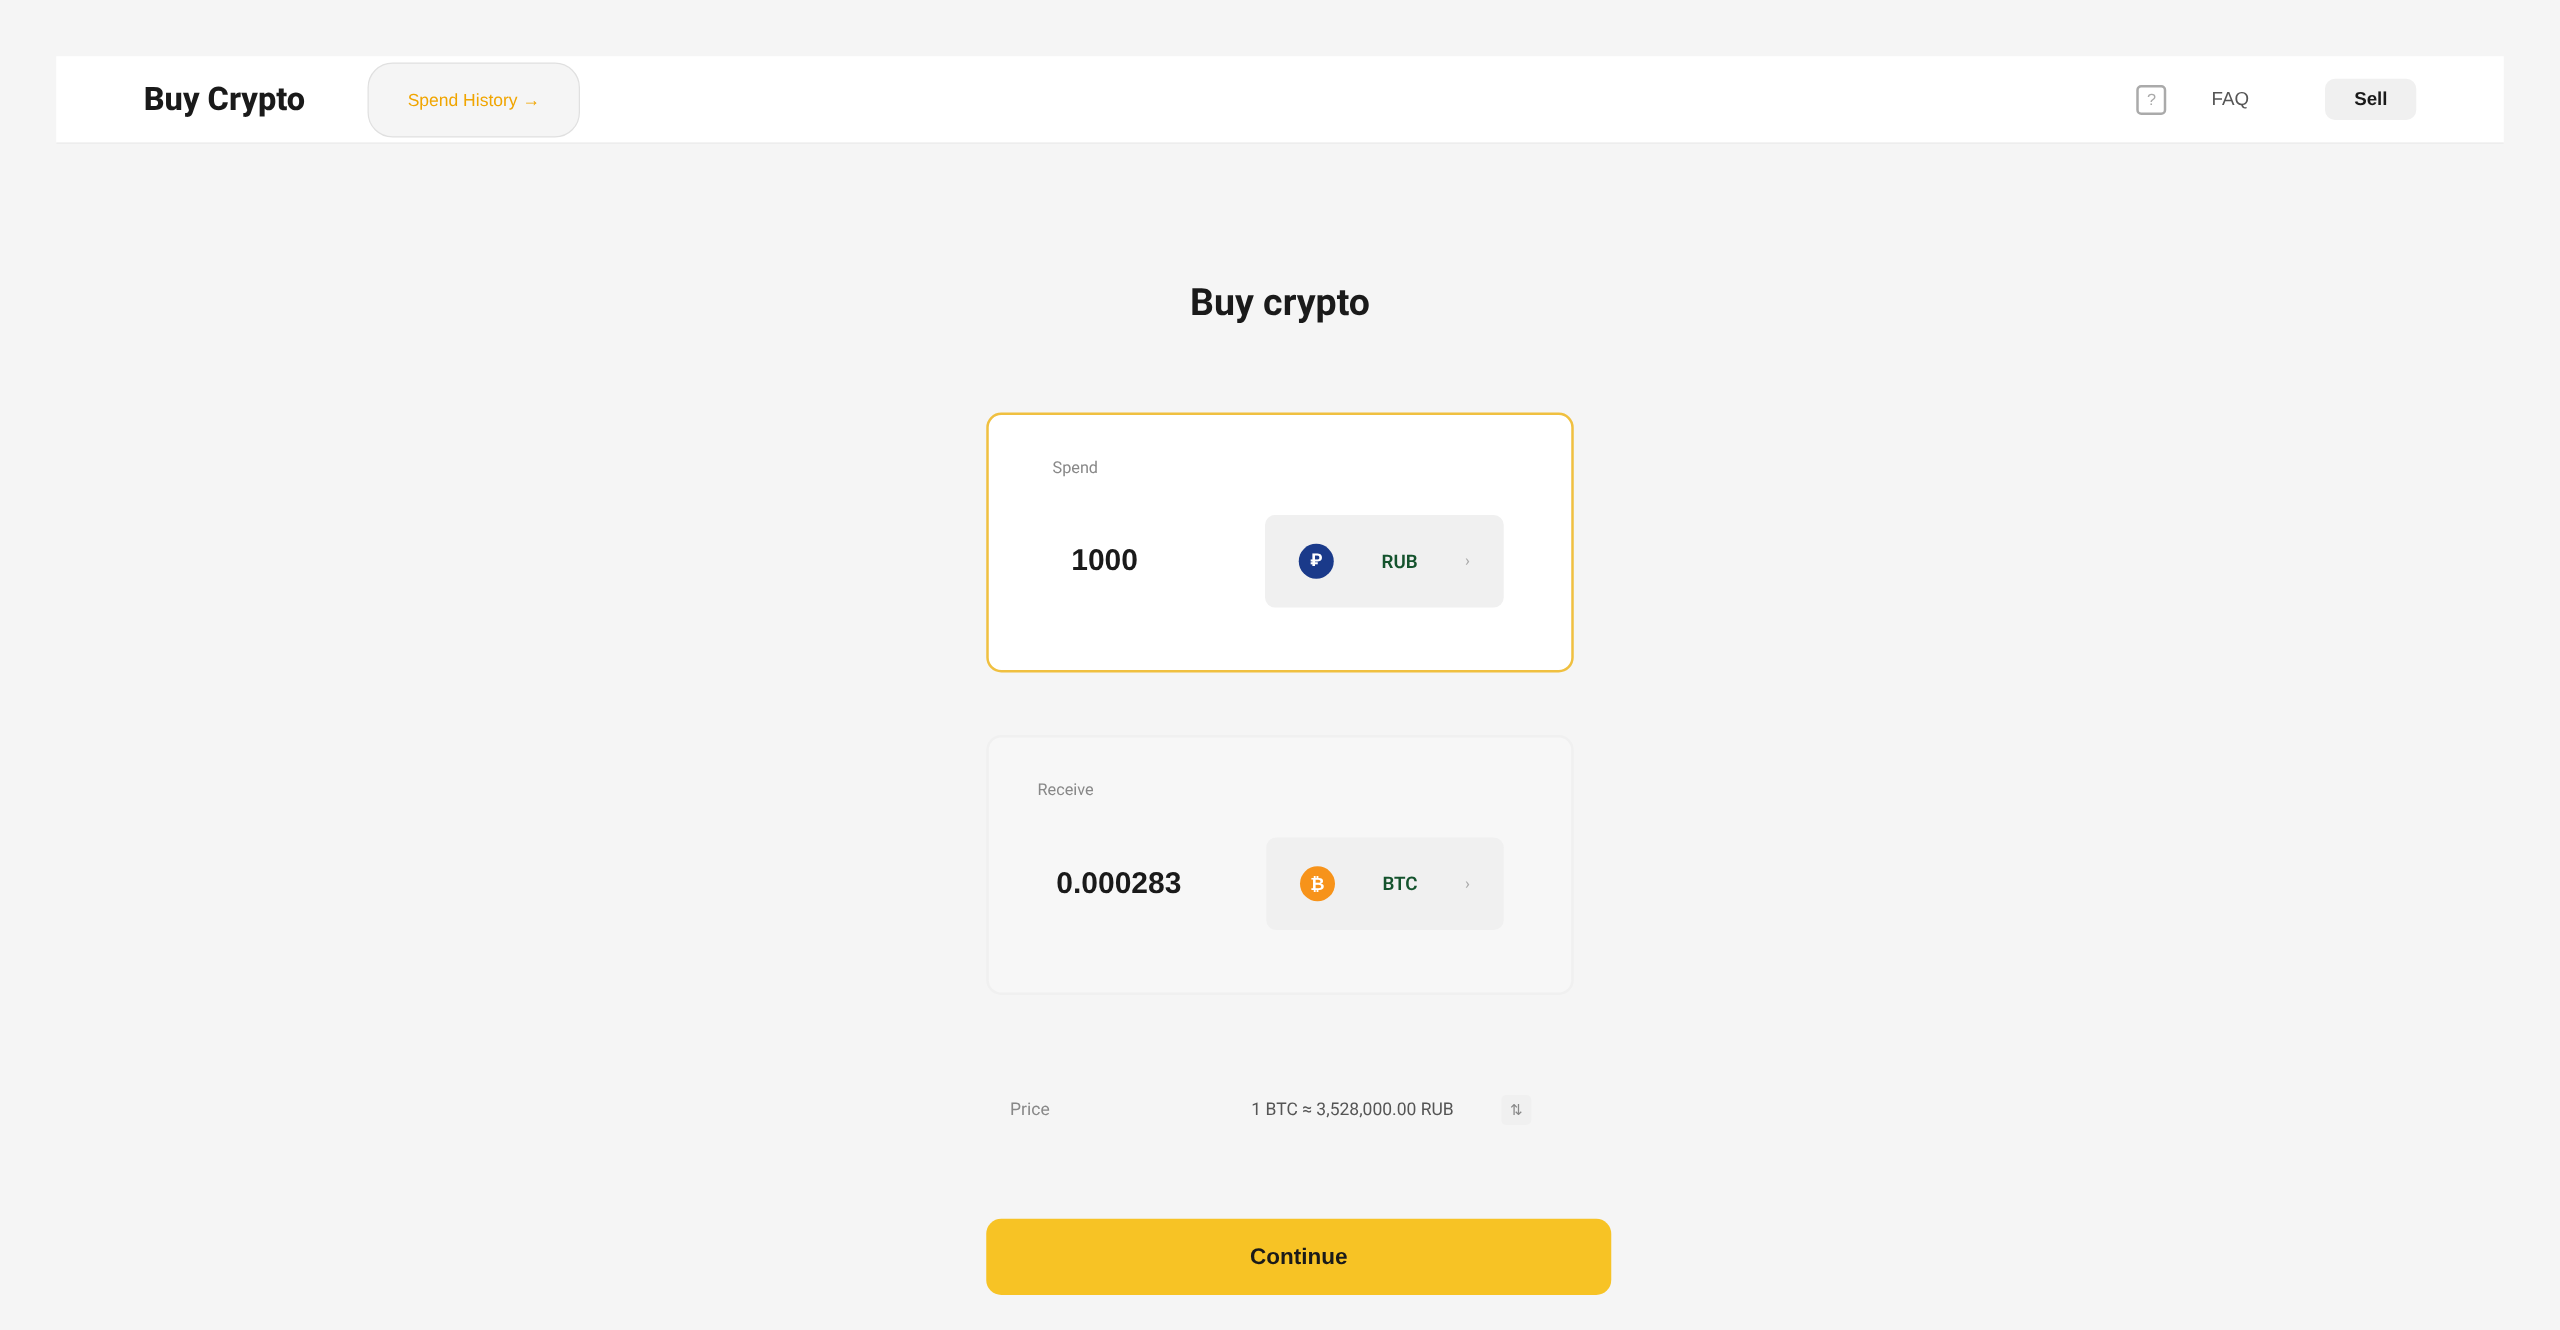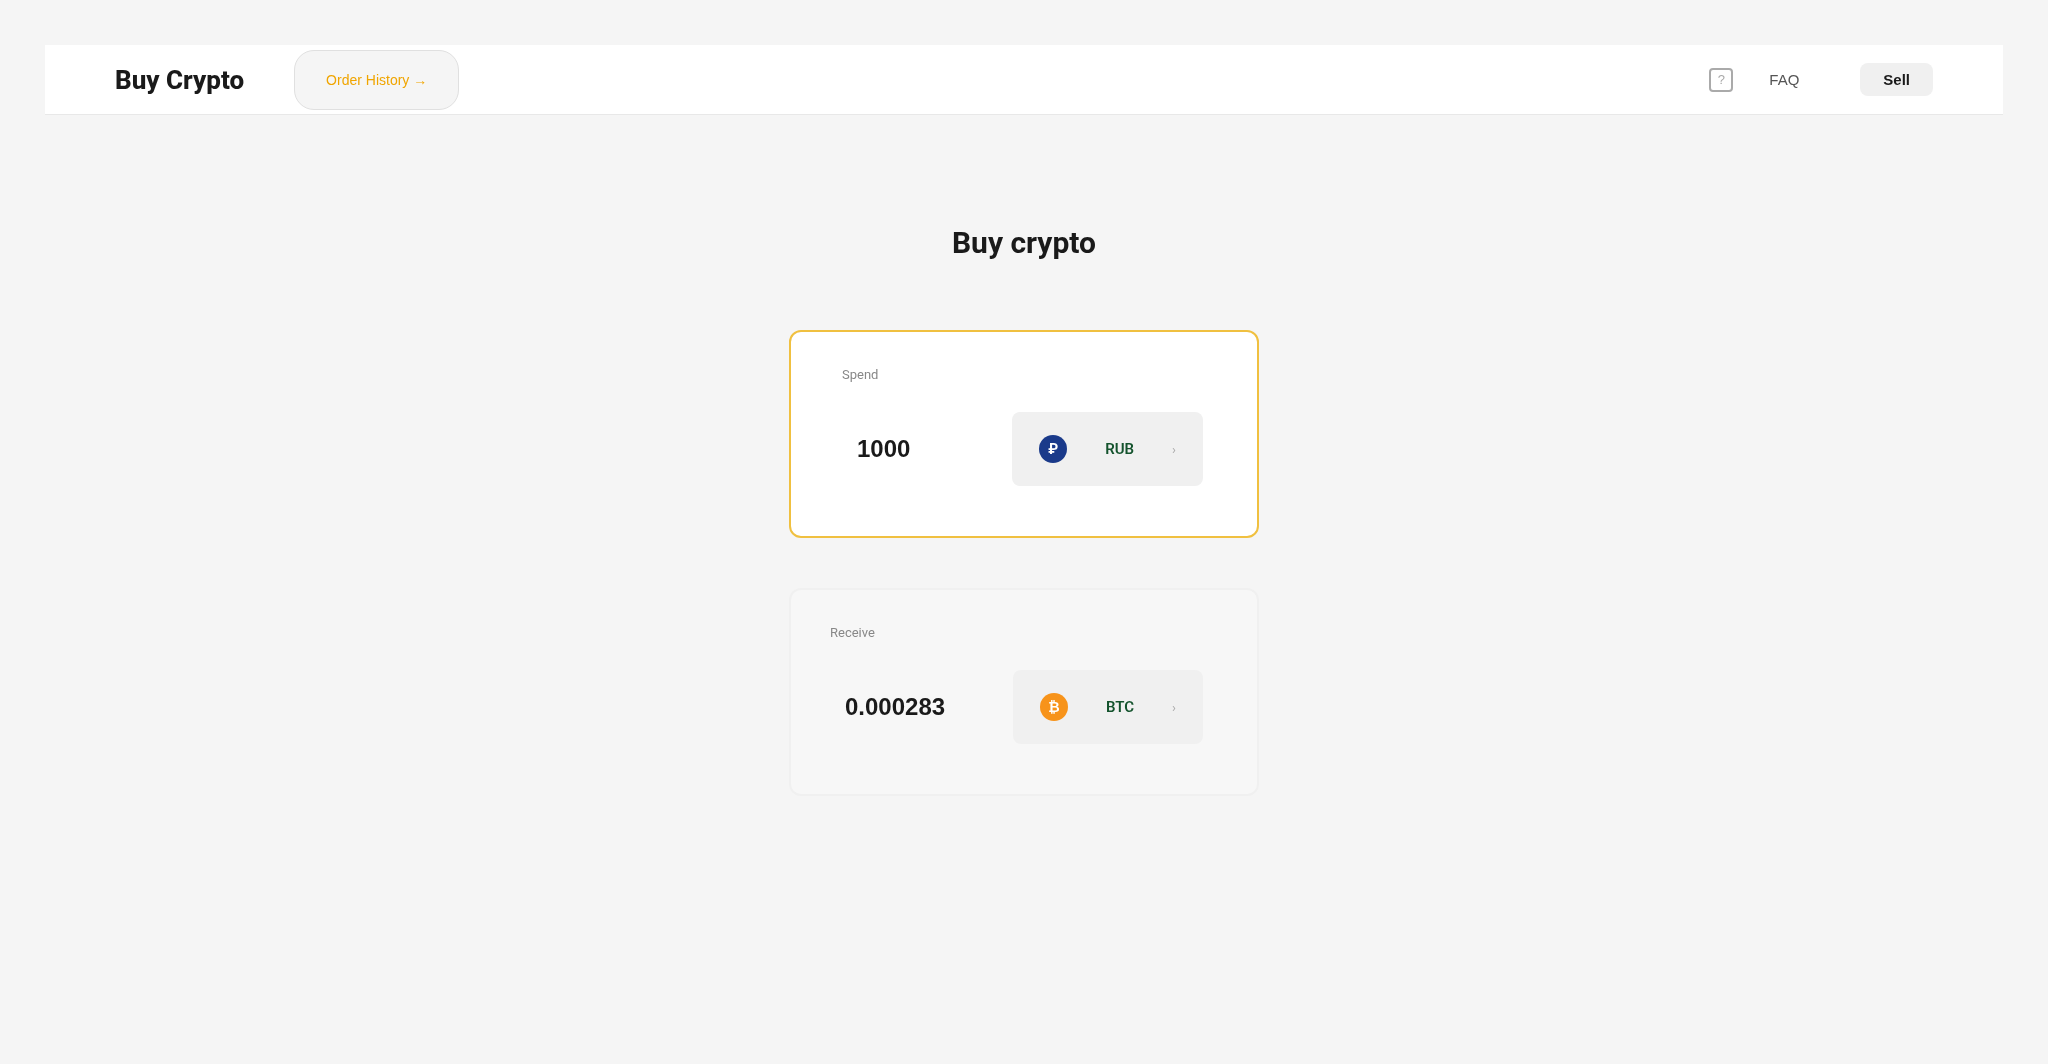--- a/index.html
+++ b/index.html
@@ -242,21 +242,21 @@
       margin-top: 10px;
     }
   </style>
 </head>
 <body>
 
 <header class="header">
   <div class="header-left">
     <span class="header-title">Buy Crypto</span>
     <button class="order-history-btn">
-      <span>Order History →</span>
+      <span>Spend History →</span>
     </button>
   </div>
   <div class="header-right">
     <button class="faq-btn">
       <div class="faq-icon">?</div>
       <span>FAQ</span>
     </button>
     <button class="sell-btn">
       <span>Sell</span>
     </button>
@@ -289,16 +289,26 @@
         <div class="currency-selector">
           <div class="currency-icon btc">
             <span>₿</span>
           </div>
           <span class="currency-code">BTC</span>
           <span class="chevron">›</span>
         </div>
       </div>
     </div>
 
-
+    <div class="price-row">
+      <span class="price-label">Price</span>
+      <div class="price-value">
+        <span>1 BTC ≈ 3,528,000.00 RUB</span>
+        <div class="swap-icon">⇅</div>
+      </div>
+    </div>
+
+    <button class="continue-btn">
+      <span>Continue</span>
+    </button>
 
   </div>
 </main>
 
 </body></html>

